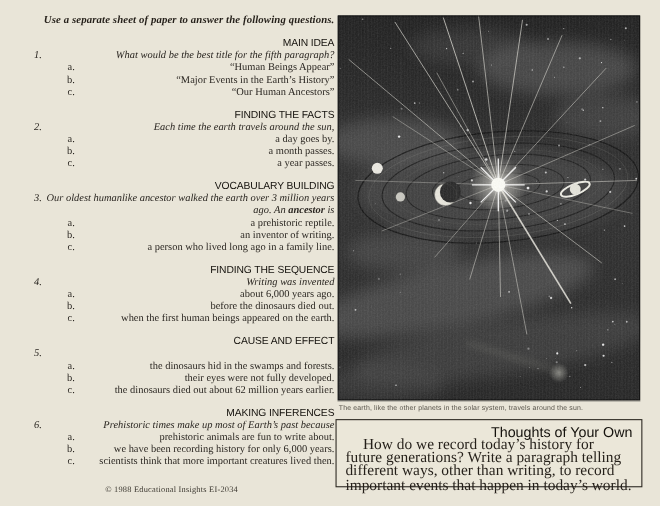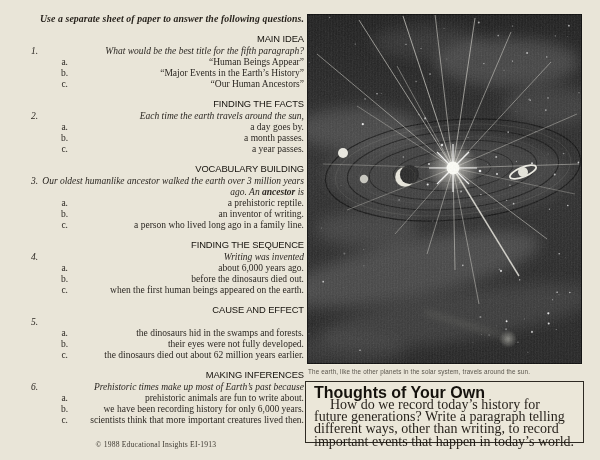--- a/index.html
+++ b/index.html
@@ -51,22 +51,22 @@
     position:absolute;left:308px;top:368px;width:274px;
     font-family:"Liberation Sans", sans-serif;font-size:6.3px;
     color:#59554c;letter-spacing:.15px;
   }
   .thoughts{
     position:absolute;left:305px;top:381px;width:279px;height:62px;
     box-sizing:border-box;border:1.5px solid #2e2a23;
     background:#ebe7d9;padding:5px 8px 4px 8px;
   }
   .tb-title{
-    font-family:"Liberation Sans", sans-serif;font-weight:bold;
-    font-size:16px;line-height:11px;margin-bottom:1px;color:#15120d;
+    font-family:"Liberation Sans", sans-serif;font-weight:normal;
+    font-size:13px;line-height:11px;margin-bottom:1px;color:#15120d;text-align:right;
   }
   .tb-body{font-size:14px;line-height:12.2px;text-indent:16px;color:#241f19;}
 </style>
 </head>
 <body>
 
 <div class="page">
 
   <div class="left-col">
     <p class="instruction">Use a separate sheet of paper to answer the following questions.</p>
@@ -196,21 +196,21 @@
             <span class="otext">we have been recording history for only 6,000 years.</span>
           </div>
         <div class="opt">
             <span class="olet">c.</span>
             <span class="otext">scientists think that more important creatures lived then.</span>
           </div>
       </div>
     </section>
   </div>
 
-  <div class="footer">© 1988 Educational Insights EI-1913</div>
+  <div class="footer">© 1988 Educational Insights EI-2034</div>
 
   <div class="figure">
     <svg width="275" height="350" viewBox="0 0 275 350">
       <defs>
         <linearGradient id="bg" x1="0" y1="0" x2="0" y2="1">
           <stop offset="0" stop-color="#1d1d1d"></stop>
           <stop offset="0.45" stop-color="#2e2e2e"></stop>
           <stop offset="1" stop-color="#232323"></stop>
         </linearGradient>
         <radialGradient id="sunGlow">

